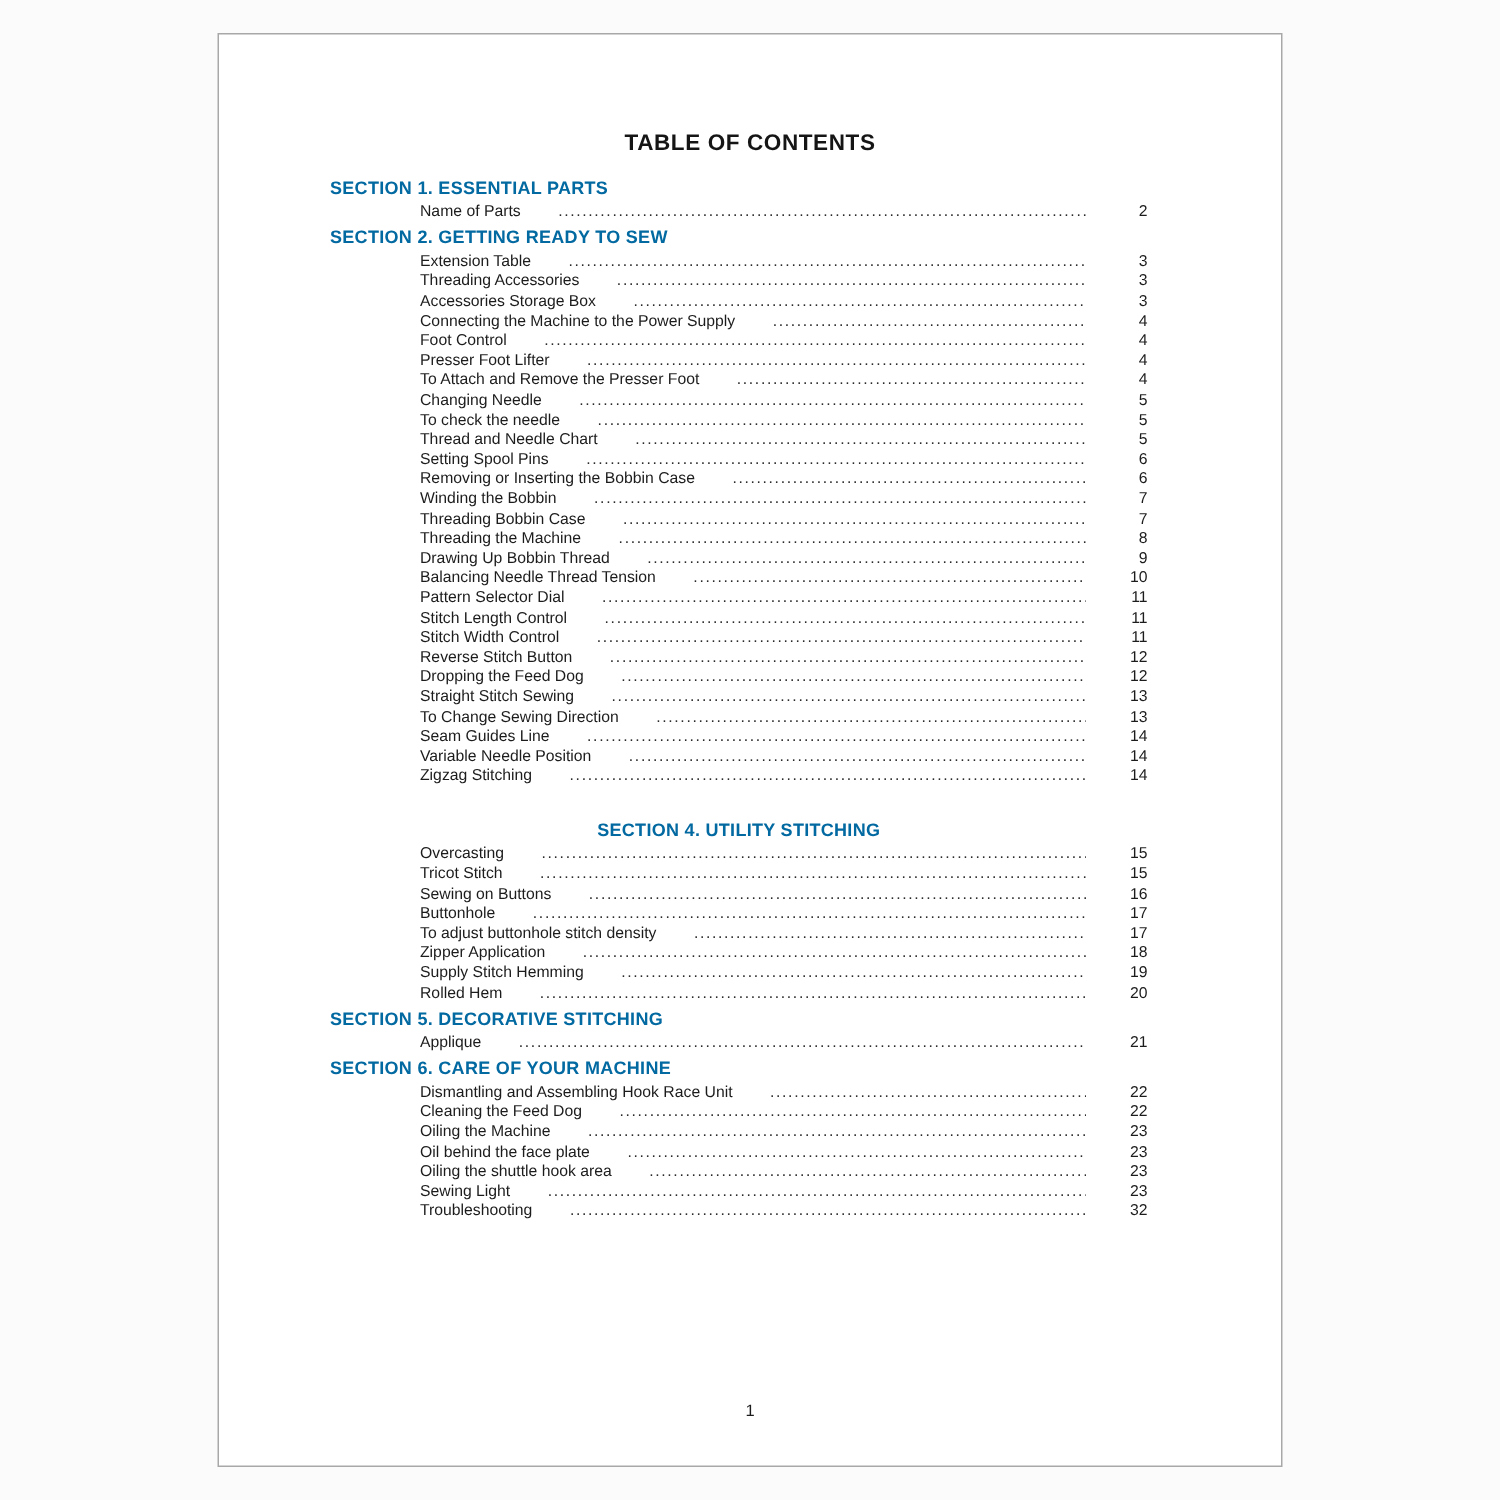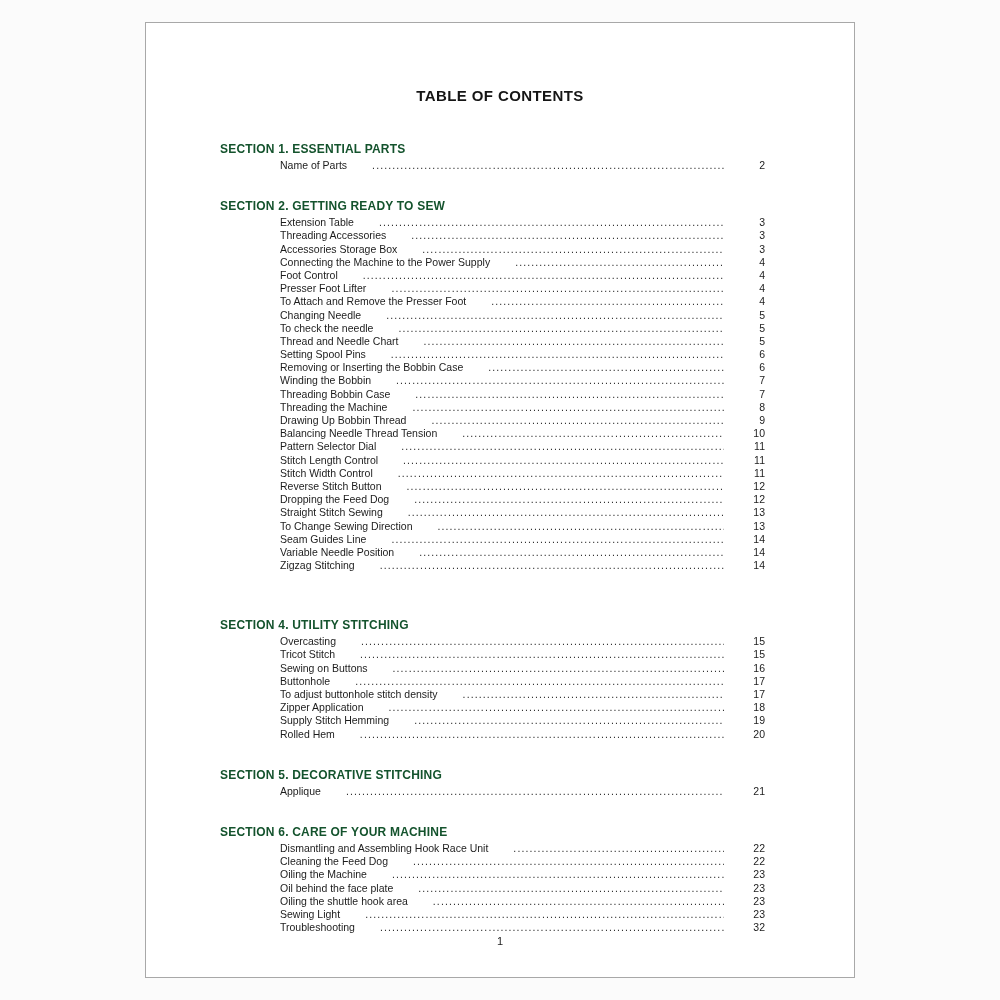--- a/index.html
+++ b/index.html
@@ -42,26 +42,26 @@
     top: 92px;
     left: 74px;
     right: 89px;
   }
   .sec-heading {
     font-size: 12px;
     font-weight: 700;
     line-height: 14px;
     padding: 3px 0 3px 0;
     letter-spacing: 0.2px;
-    color: #14532d;
+    color: #0369a1;
     white-space: nowrap;
-    margin-top: 24px;
   }
   .sec-heading.spaced {
     padding-top: 22px;
+    text-align: center;
   }
   .entry {
     display: flex;
     align-items: baseline;
     font-size: 10.5px;
     line-height: 13.2px;
     height: 13.2px;
     padding-left: 60px;
     color: #1c1c1c;
     gap: 21px;

